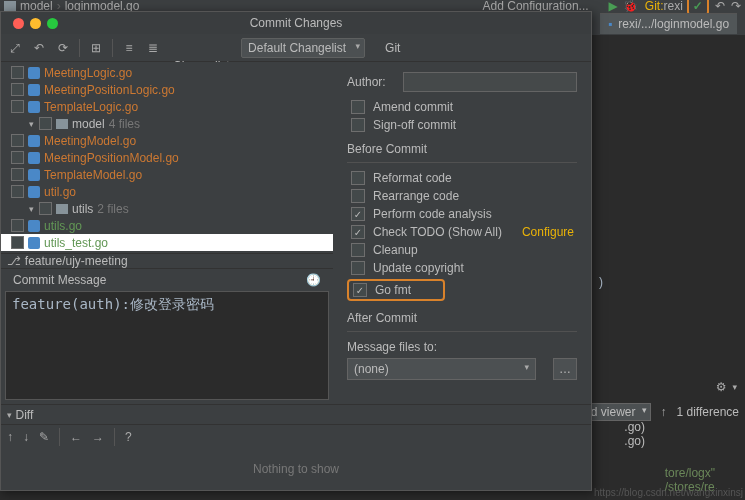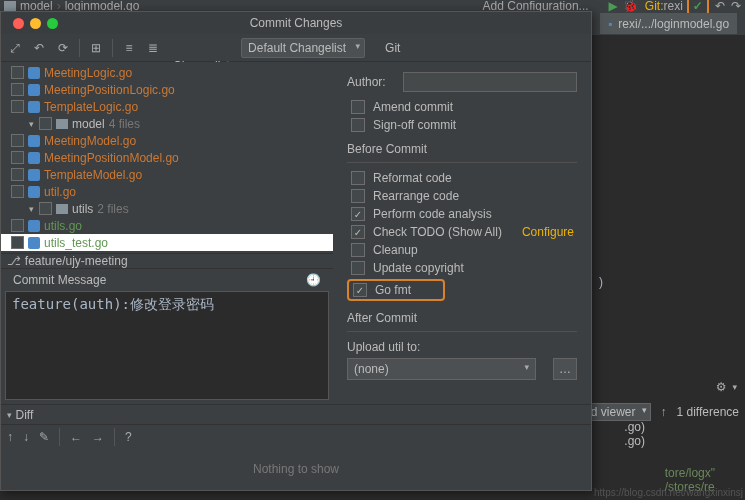--- a/index.html
+++ b/index.html
@@ -275,21 +275,21 @@
         </div>
       <div class="check-row">
         <span class="highlight-red">
           <span class="cb checked"></span>
             <span class="cb-label" style="padding-right:28px">Go fmt</span>
         </span>
       </div>
 
       <div class="section-label">After Commit</div>
       <hr class="section-divider">
-      <div style="color:#bbb;margin-bottom:4px">Upload util to:</div>
+      <div style="color:#bbb;margin-bottom:4px">Message files to:</div>
       <div class="upload-row">
         <div class="upload-select">(none)</div>
         <div class="upload-btn">…</div>
       </div>
 
     </div>
   </div>
 
   <div class="diff-bar">
     <span class="arrow2">▾</span>

